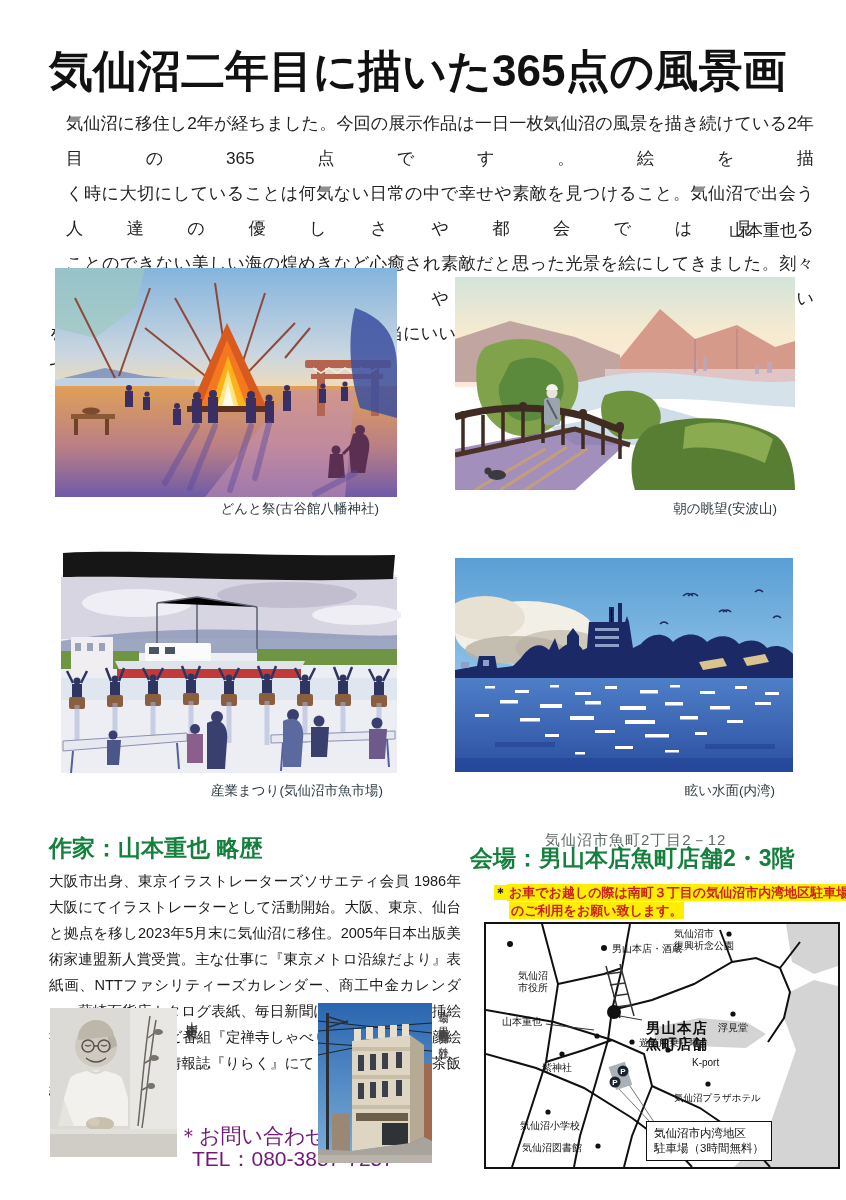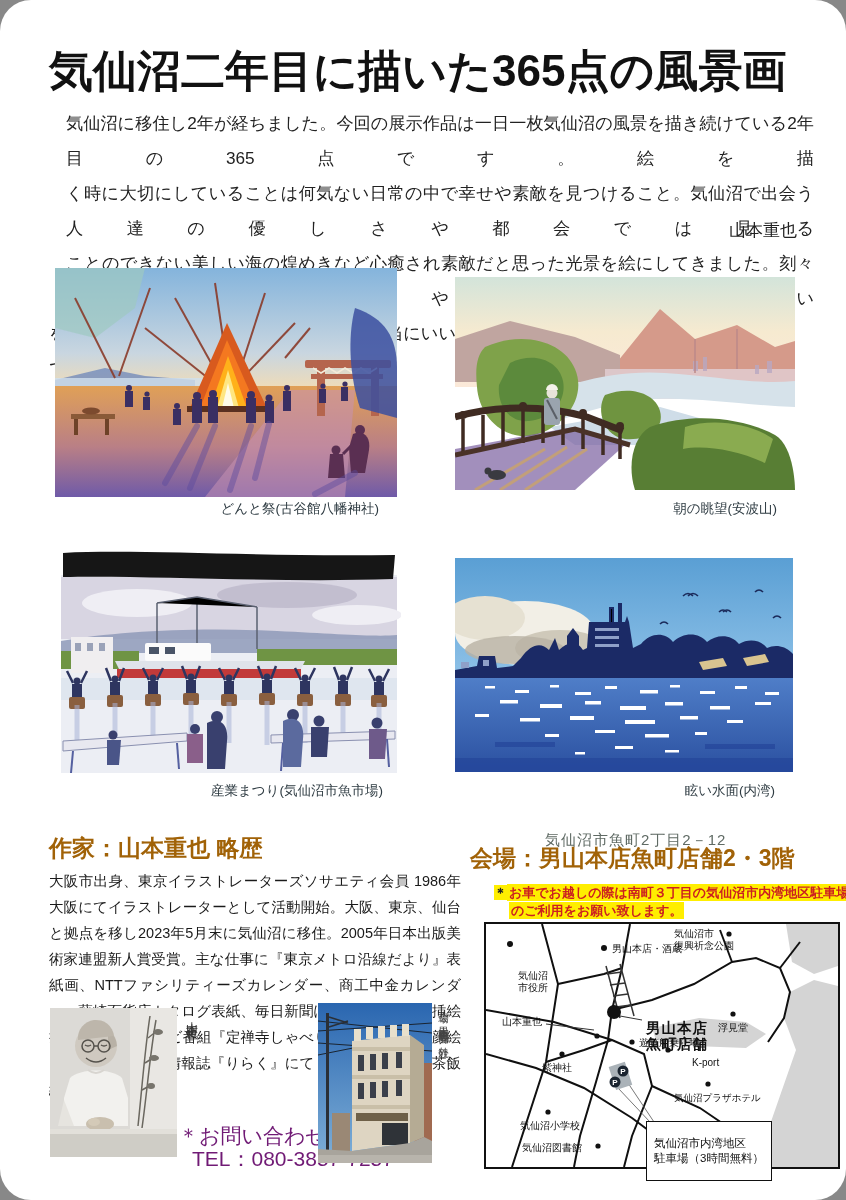--- a/index.html
+++ b/index.html
@@ -1,35 +1,35 @@
 <!DOCTYPE html>
 <html><head>
 <meta charset="utf-8">
 <style>
   html,body{margin:0;padding:0;background:#888;}
   #poster{position:relative;width:846px;height:1200px;background:#ffffff;margin:0 auto;
-          font-family:"Liberation Sans","DejaVu Sans",sans-serif;color:#1c1c1c;overflow:hidden;border-radius:31px;}
+          font-family:"Liberation Sans","DejaVu Sans",sans-serif;color:#1c1c1c;overflow:hidden;}
   .abs{position:absolute;}
   .title{font-size:44px;font-weight:600;letter-spacing:0px;color:#111;white-space:nowrap;}
   .introline{width:748px;font-size:17.2px;line-height:35px;color:#222;}
   .just{text-align:justify;text-align-last:justify;margin-left:17px;}
   .sig{font-size:17px;color:#222;}
   .caption{font-size:13.5px;color:#2e3b42;text-align:right;padding-right:18px;box-sizing:border-box;}
-  .h2{font-size:23px;font-weight:600;color:#a16207;white-space:nowrap;}
+  .h2{font-size:23px;font-weight:600;color:#15803d;white-space:nowrap;}
   .bio{width:412px;font-size:14.5px;line-height:26px;text-align:justify;color:#1a1a1a;}
   .addr{font-size:15px;color:#5f6a64;letter-spacing:1px;}
   .note{font-size:13px;font-weight:bold;line-height:18px;white-space:nowrap;}
   .note .hl{background:#ffee00;color:#cc2020;padding:1px 2px;}
   .note .star{color:#222;background:#ffee00;}
   .vtext{writing-mode:vertical-rl;color:#333;}
   .contact{font-size:21px;color:#701a75;line-height:23px;}
   .mapbox{width:356px;height:247px;border:2px solid #111;background:#fff;box-sizing:border-box;}
   .mlabel{position:absolute;font-size:10px;line-height:12px;color:#111;white-space:pre-line;}
   .mlabel.big{font-size:14.5px;line-height:16px;font-weight:bold;letter-spacing:1px;}
-  .mlabel.boxed{border:1.5px solid #111;background:#fff;padding:14px 7px;font-size:11.5px;line-height:15px;}
+  .mlabel.boxed{border:1.5px solid #111;background:#fff;padding:4px 7px;font-size:11.5px;line-height:15px;}
   svg{display:block;}
 </style>
 </head>
 <body>
 
 <div id="poster">
 
   <div class="abs title" style="left:49px;top:42px;">気仙沼二年目に描いた365点の風景画</div>
 
   <div class="abs" style="left:49px;top:106px;">

